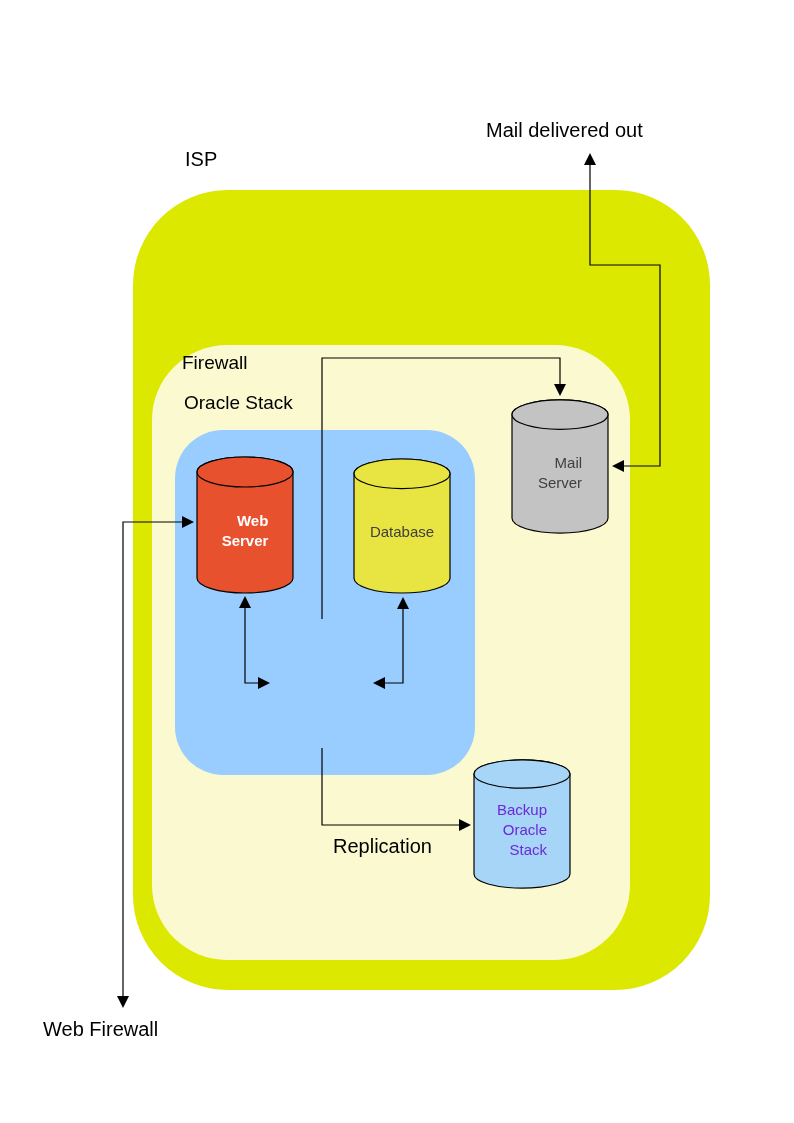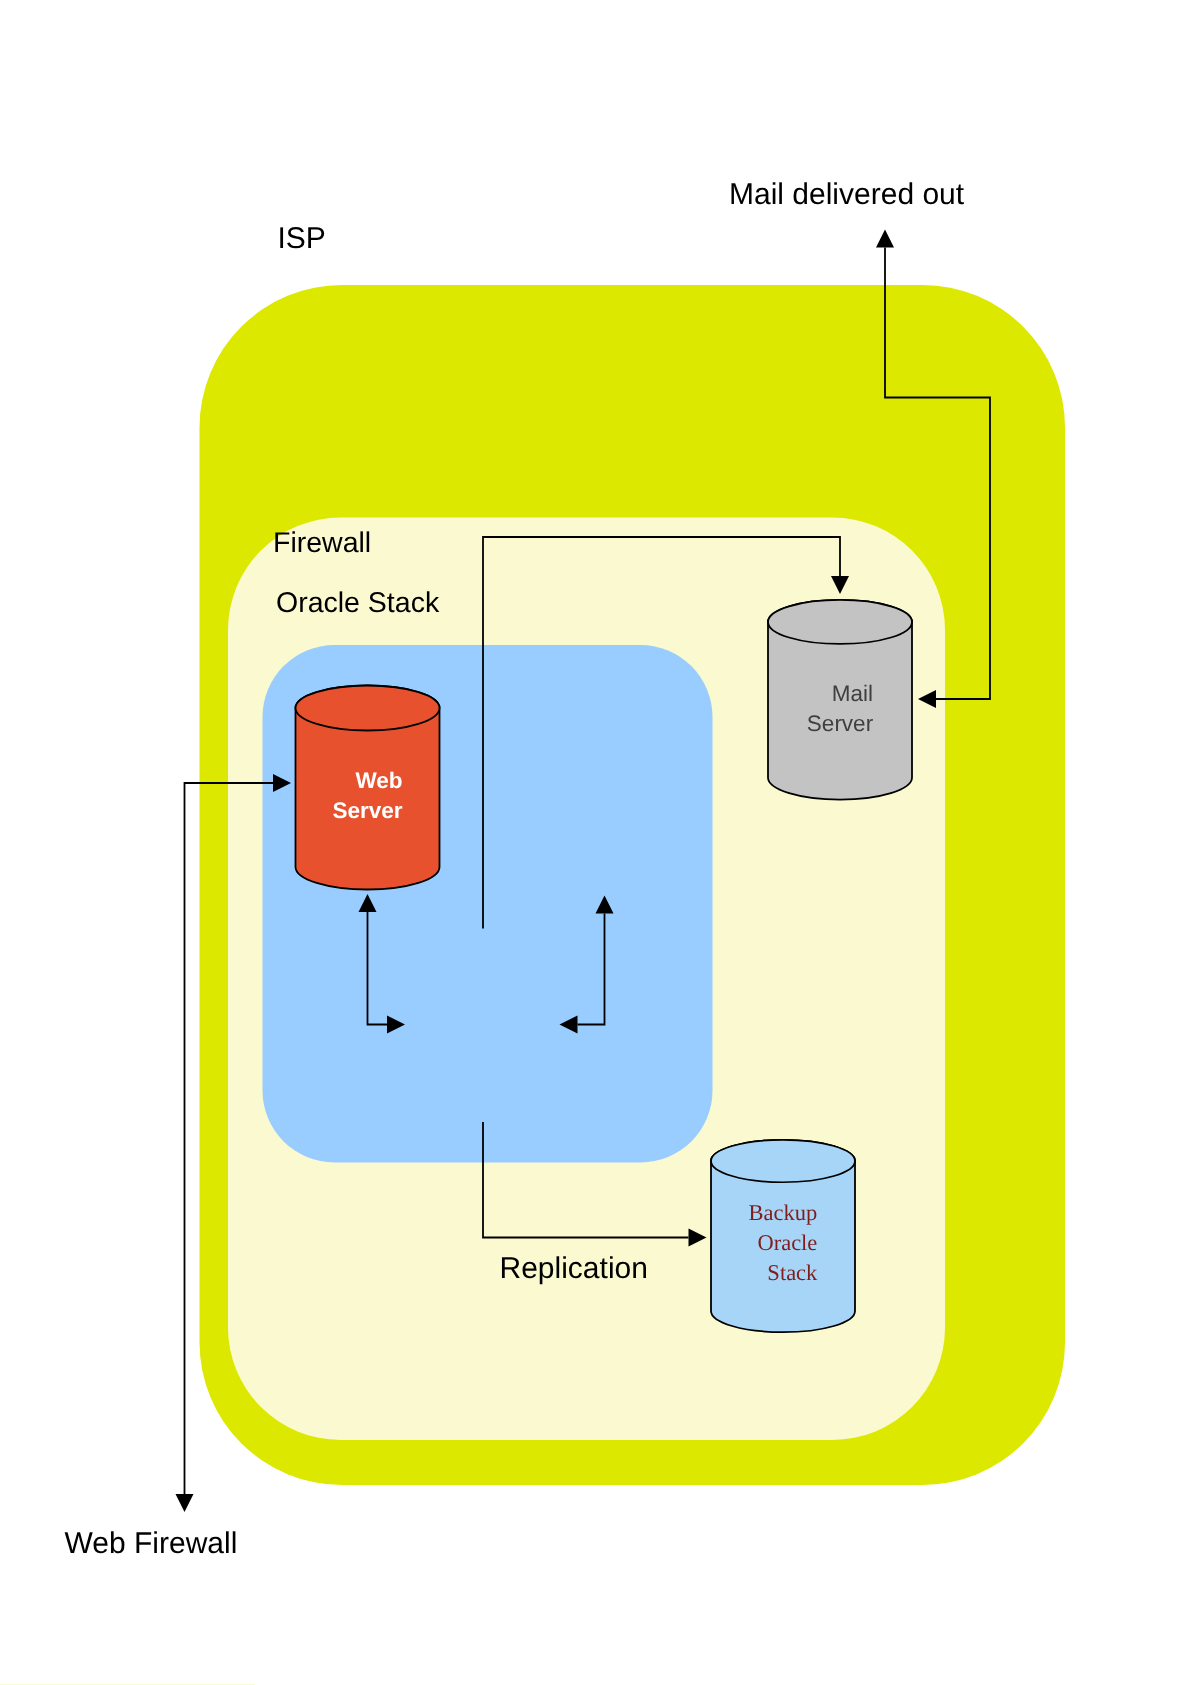--- a/index.html
+++ b/index.html
@@ -67,37 +67,44 @@
 
   <div class="cyl" id="cyl-web-server">
     <svg viewBox="0 0 100 140" preserveAspectRatio="none">
       <path d="M2 17 V123 A48 15 0 0 0 98 123 V17 A48 15 0 0 0 2 17 Z" stroke="#000" stroke-width="1.2" fill="#E8512D"></path>
       <ellipse cx="50" cy="17" rx="48" ry="15" stroke="#000" stroke-width="1.2" fill="#E8512D"></ellipse>
     </svg>
     <div class="cyl-label" style="color: rgb(255, 255, 255); font-weight: bold;">Web
 Server</div>
   </div>
 
+  <div class="cyl" id="cyl-database">
+    <svg viewBox="0 0 100 140" preserveAspectRatio="none">
+      <path d="M2 17 V123 A48 15 0 0 0 98 123 V17 A48 15 0 0 0 2 17 Z" stroke="#000" stroke-width="1.2" fill="#E8E441"></path>
+      <ellipse cx="50" cy="17" rx="48" ry="15" stroke="#000" stroke-width="1.2" fill="#E8E441"></ellipse>
+    </svg>
+    <div class="cyl-label" style="color: rgb(63, 63, 63);">Database</div>
+  </div>
 
 
   <div class="cyl" id="cyl-mail-server">
     <svg viewBox="0 0 100 140" preserveAspectRatio="none">
       <path d="M2 17 V123 A48 15 0 0 0 98 123 V17 A48 15 0 0 0 2 17 Z" stroke="#000" stroke-width="1.2" fill="#C3C3C3"></path>
       <ellipse cx="50" cy="17" rx="48" ry="15" stroke="#000" stroke-width="1.2" fill="#C3C3C3"></ellipse>
     </svg>
     <div class="cyl-label" style="color: rgb(63, 63, 63);">Mail
 Server</div>
   </div>
 
   <div class="cyl" id="cyl-backup">
     <svg viewBox="0 0 100 140" preserveAspectRatio="none">
       <path d="M2 17 V123 A48 15 0 0 0 98 123 V17 A48 15 0 0 0 2 17 Z" stroke="#000" stroke-width="1.2" fill="#A6D5F7"></path>
       <ellipse cx="50" cy="17" rx="48" ry="15" stroke="#000" stroke-width="1.2" fill="#A6D5F7"></ellipse>
     </svg>
-    <div class="cyl-label" style="color: #7f1d1d; font-family: Liberation Serif, serif;">Backup
+    <div class="cyl-label" style="color: #6d28d9;">Backup
 Oracle
 Stack</div>
   </div>
 
   <svg class="arrows" viewBox="0 0 794 1123">
 
     <g>
       <path d="M182,522 H123 V996"></path>
       <polygon points="194,522 182,516 182,528"></polygon>
       <polygon points="123,1008 117,996 129,996"></polygon>

